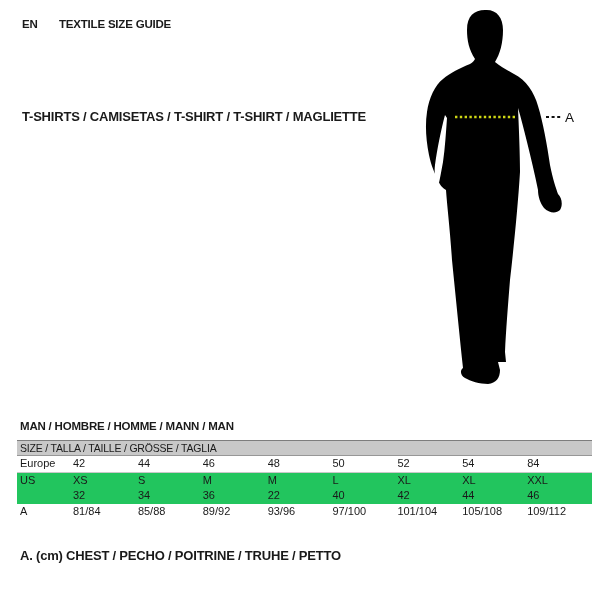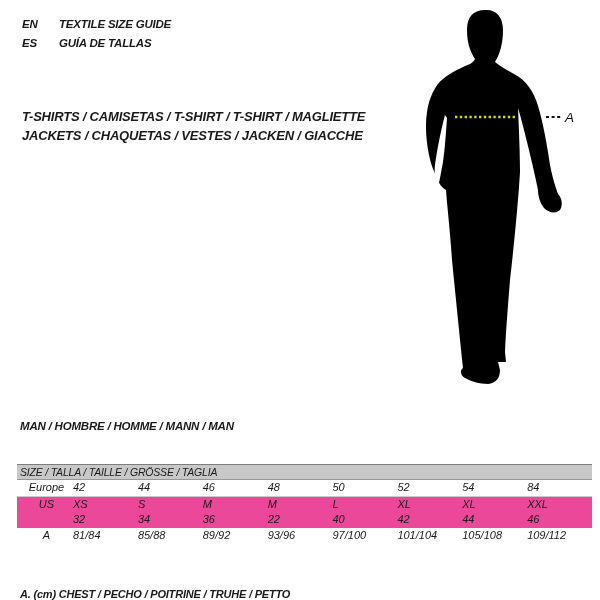--- a/index.html
+++ b/index.html
@@ -1,65 +1,61 @@
 <!DOCTYPE html>
 <html><head>
 <meta charset="utf-8">
 <style>
   html,body{margin:0;padding:0;}
   body{
     width:600px;height:600px;position:relative;background:#ffffff;
     font-family:"Liberation Sans", sans-serif;color:#1a1a1a;
     overflow:hidden;-webkit-font-smoothing:antialiased;
   }
-  .abs{position:absolute;font-style:italic;}
+  .abs{position:absolute;}
 
   
   .lang-block{top:15px;left:22px;}
   .lang-row{height:19px;line-height:19px;font-size:11.5px;font-weight:bold;letter-spacing:-0.2px;white-space:nowrap;}
   .lang-code{display:inline-block;width:37px;}
 
   
   .cat-block{top:108px;left:22px;}
   .cat-line{height:18.5px;line-height:18.5px;font-size:13px;font-weight:bold;letter-spacing:-0.2px;white-space:nowrap;}
 
   
   .figure-wrap{top:0;left:410px;width:190px;height:400px;}
 
   
   .man-heading{top:420px;left:20px;font-size:11.5px;font-weight:bold;letter-spacing:-0.2px;white-space:nowrap;text-align:center;}
 
   
-  .size-table{top:464px;left:17px;width:575px;border-top:1px solid #7d7d7d;font-size:11px;}
+  .size-table{top:440px;left:17px;width:575px;border-top:1px solid #7d7d7d;font-size:11px;}
   .st-header{height:14px;line-height:14px;background:#c8c8c8;border-bottom:1px solid #979797;
              padding-left:3px;font-size:10.5px;letter-spacing:-0.2px;white-space:nowrap;}
   .st-row{display:flex;height:15.5px;line-height:15.5px;}
   .st-row.sep{border-bottom:1px solid #c9c9c9;}
-  .st-row.shaded{background:#ec4899;}
-  .st-label{width:53px;padding-left:3px;flex:none;text-align:center;}
+  .st-row.shaded{background:#22c55e;}
+  .st-label{width:53px;padding-left:3px;flex:none;text-align:left;}
   .st-cell{flex:1;text-align:left;}
 
   
-  .footnote{top:548px;left:20px;font-size:11px;font-weight:bold;letter-spacing:-0.2px;white-space:nowrap;margin-top:40px;}
+  .footnote{top:548px;left:20px;font-size:13px;font-weight:bold;letter-spacing:-0.2px;white-space:nowrap;}
 </style>
 </head>
 <body>
 
 <div class="abs lang-block">
   <div class="lang-row">
     <span class="lang-code">EN</span><span>TEXTILE SIZE GUIDE</span>
   </div>
-  <div class="lang-row">
-    <span class="lang-code">ES</span><span>GUÍA DE TALLAS</span>
-  </div>
 </div>
 
 <div class="abs cat-block">
   <div class="cat-line">T-SHIRTS / CAMISETAS / T-SHIRT / T-SHIRT / MAGLIETTE</div>
-  <div class="cat-line">JACKETS / CHAQUETAS / VESTES / JACKEN / GIACCHE</div>
 </div>
 
 <div class="abs figure-wrap">
   <svg width="190" height="400" viewBox="0 0 190 400" xmlns="http://www.w3.org/2000/svg">
     <path fill="#000000" d="
       M75,10
       C86,9 93,17 93,30
       C93,43 90,54 85,62
       C91,67 97,70 104,74
       C116,80 124,92 128,106

